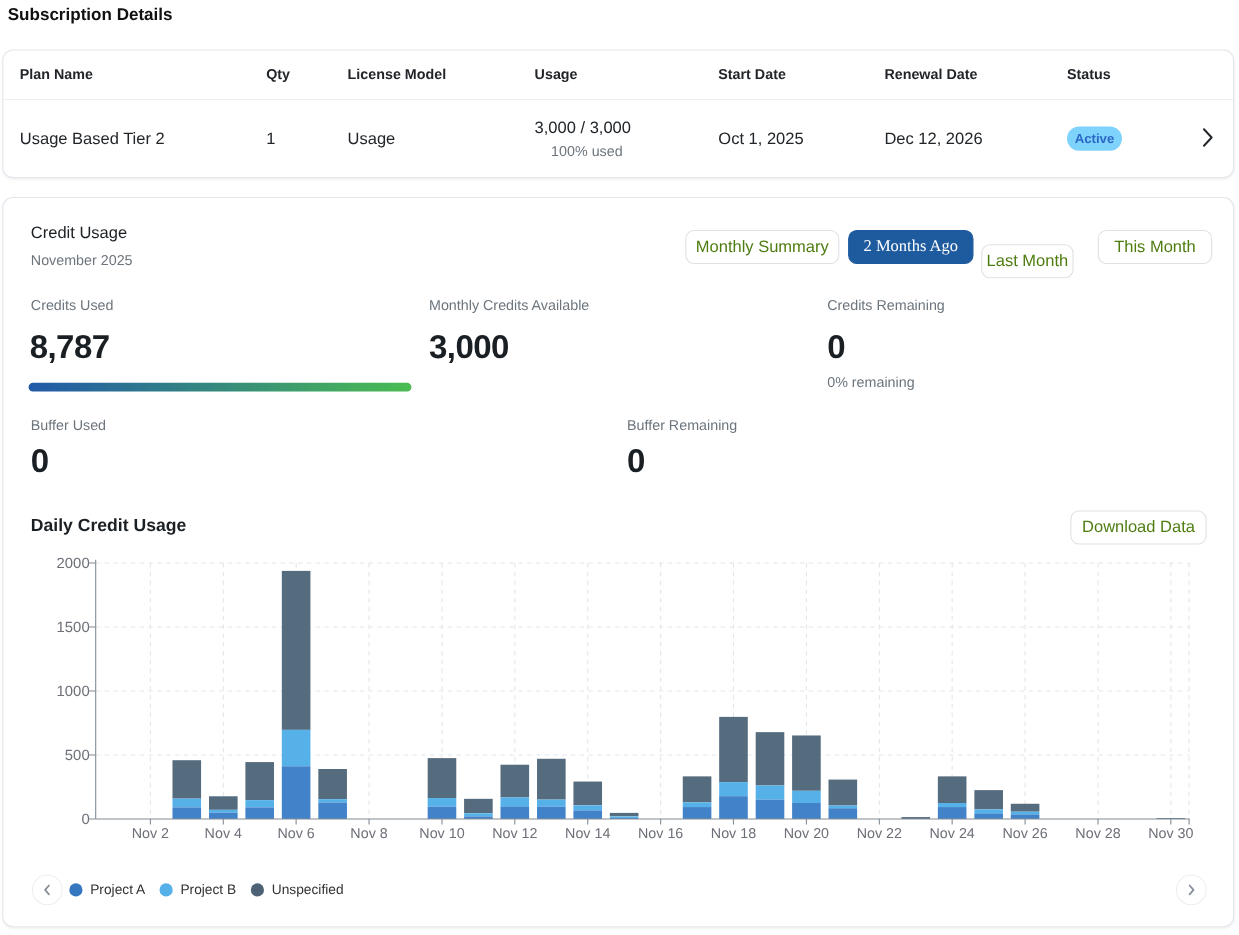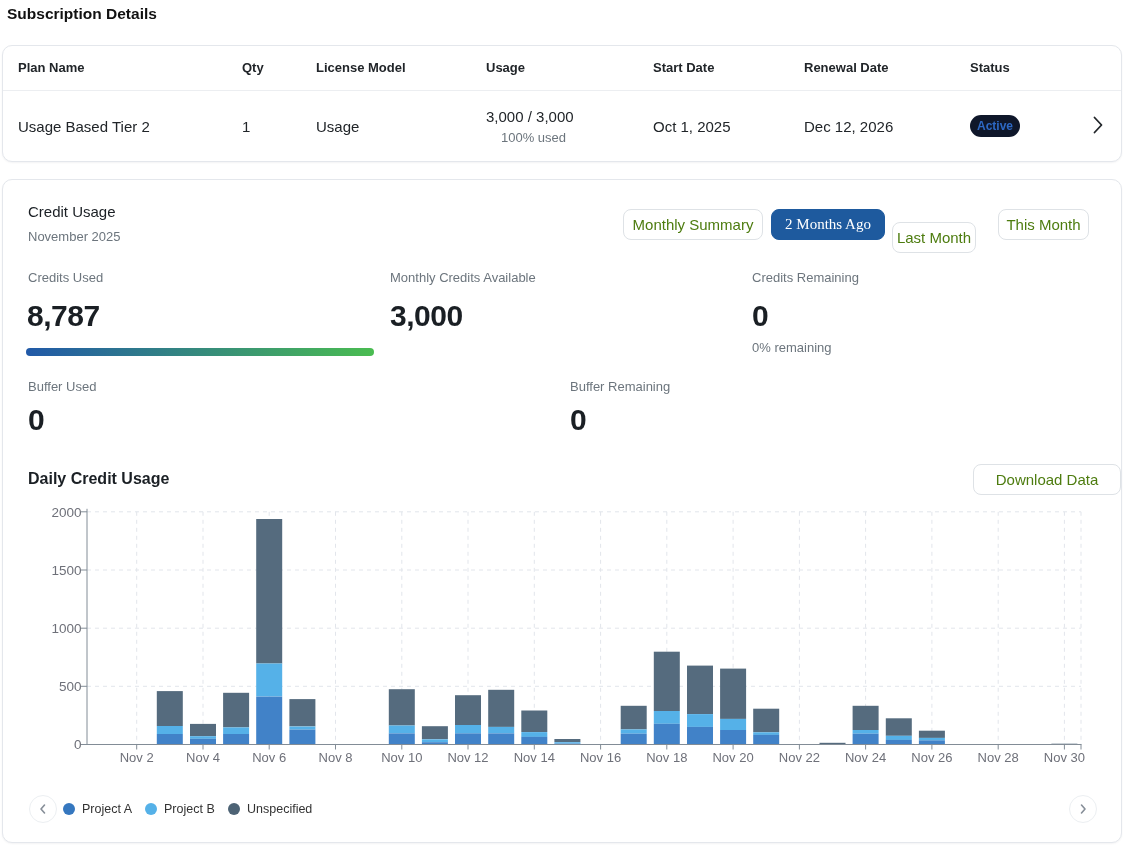--- a/index.html
+++ b/index.html
@@ -27,51 +27,51 @@
 <div class="abs hdr" style="left:804px;top:60px;">Renewal Date</div>
 <div class="abs hdr" style="left:970px;top:60px;">Status</div>
 
 <div class="abs cell" style="left:18px;top:118px;">Usage Based Tier 2</div>
 <div class="abs cell" style="left:242px;top:118px;">1</div>
 <div class="abs cell" style="left:316px;top:118px;">Usage</div>
 <div class="abs cell" style="left:486px;top:108px;">3,000 / 3,000</div>
 <div class="abs" style="left:486px;top:130px;font-size:13px;color:#6c757d;margin-left:15px;">100% used</div>
 <div class="abs cell" style="left:653px;top:118px;">Oct 1, 2025</div>
 <div class="abs cell" style="left:804px;top:118px;">Dec 12, 2026</div>
-<div class="abs" style="left:970px;top:115px;width:50px;height:22px;background:#0f172a;border-radius:11px;
+<div class="abs" style="left:970px;top:115px;width:50px;height:22px;background:#7dd3fc;border-radius:11px;
      font-size:12px;font-weight:600;color:#2d68c4;display:flex;align-items:center;justify-content:center;">Active</div>
 <svg class="abs" style="left:1092px;top:115px;" width="12" height="20" viewBox="0 0 12 20">
   <path d="M2.5 2.5 L9.5 10 L2.5 17.5" fill="none" stroke="#212529" stroke-width="1.8" stroke-linecap="round" stroke-linejoin="round"></path>
 </svg>
 
 <div class="card" style="left:2px;top:179px;width:1120px;height:664px;"></div>
 <div class="abs" style="left:28px;top:203px;font-size:15px;font-weight:400;color:#1a1f24;">Credit Usage</div>
 <div class="abs lbl" style="left:28px;top:229px;">November 2025</div>
 
 <div class="btn" style="left:623px;top:209px;width:140px;">Monthly Summary</div>
 <div class="btn active" style="left:771px;top:209px;width:114px;">2 Months Ago</div>
 <div class="btn" style="left:892px;top:222px;width:84px;">Last Month</div>
-<div class="btn" style="left:998px;top:209px;width:91px;">This Month</div>
+<div class="btn" style="left:998px;top:209px;width:104px;">This Month</div>
 
 <div class="abs lbl" style="left:28px;top:270px;">Credits Used</div>
 <div class="abs lbl" style="left:390px;top:270px;">Monthly Credits Available</div>
 <div class="abs lbl" style="left:752px;top:270px;">Credits Remaining</div>
 <div class="abs num" style="left:27px;top:299px;">8,787</div>
 <div class="abs num" style="left:390px;top:299px;">3,000</div>
 <div class="abs num" style="left:752px;top:299px;">0</div>
 <div class="abs" style="left:26px;top:348px;width:348px;height:8px;border-radius:4px;background:linear-gradient(90deg,#2159a8,#4abc51);"></div>
 <div class="abs lbl" style="left:752px;top:340px;">0% remaining</div>
 
 <div class="abs lbl" style="left:28px;top:379px;">Buffer Used</div>
 <div class="abs lbl" style="left:570px;top:379px;">Buffer Remaining</div>
 <div class="abs num" style="left:28px;top:403px;">0</div>
 <div class="abs num" style="left:570px;top:403px;">0</div>
 
 <div class="abs" style="left:28px;top:470px;font-size:16px;font-weight:700;color:#1a1f24;">Daily Credit Usage</div>
-<div class="btn" style="left:973px;top:464px;width:148px;">Download Data</div>
+<div class="btn" style="left:973px;top:464px;width:124px;">Download Data</div>
 
 <svg width="1126" height="290" viewBox="0 0 1126 290" style="position:absolute;left:0;top:496px;font-family:'Liberation Sans',sans-serif">
 <line x1="87.0" y1="190.3" x2="1081" y2="190.3" stroke="#e2e5eb" stroke-width="1" stroke-dasharray="4,4"></line>
 <line x1="87.0" y1="132.2" x2="1081" y2="132.2" stroke="#e2e5eb" stroke-width="1" stroke-dasharray="4,4"></line>
 <line x1="87.0" y1="74.0" x2="1081" y2="74.0" stroke="#e2e5eb" stroke-width="1" stroke-dasharray="4,4"></line>
 <line x1="87.0" y1="15.8" x2="1081" y2="15.8" stroke="#e2e5eb" stroke-width="1" stroke-dasharray="4,4"></line>
 <line x1="136.7" y1="15.8" x2="136.7" y2="248.5" stroke="#e2e5eb" stroke-width="1" stroke-dasharray="4,4"></line>
 <line x1="203.0" y1="15.8" x2="203.0" y2="248.5" stroke="#e2e5eb" stroke-width="1" stroke-dasharray="4,4"></line>
 <line x1="269.2" y1="15.8" x2="269.2" y2="248.5" stroke="#e2e5eb" stroke-width="1" stroke-dasharray="4,4"></line>
 <line x1="335.5" y1="15.8" x2="335.5" y2="248.5" stroke="#e2e5eb" stroke-width="1" stroke-dasharray="4,4"></line>

